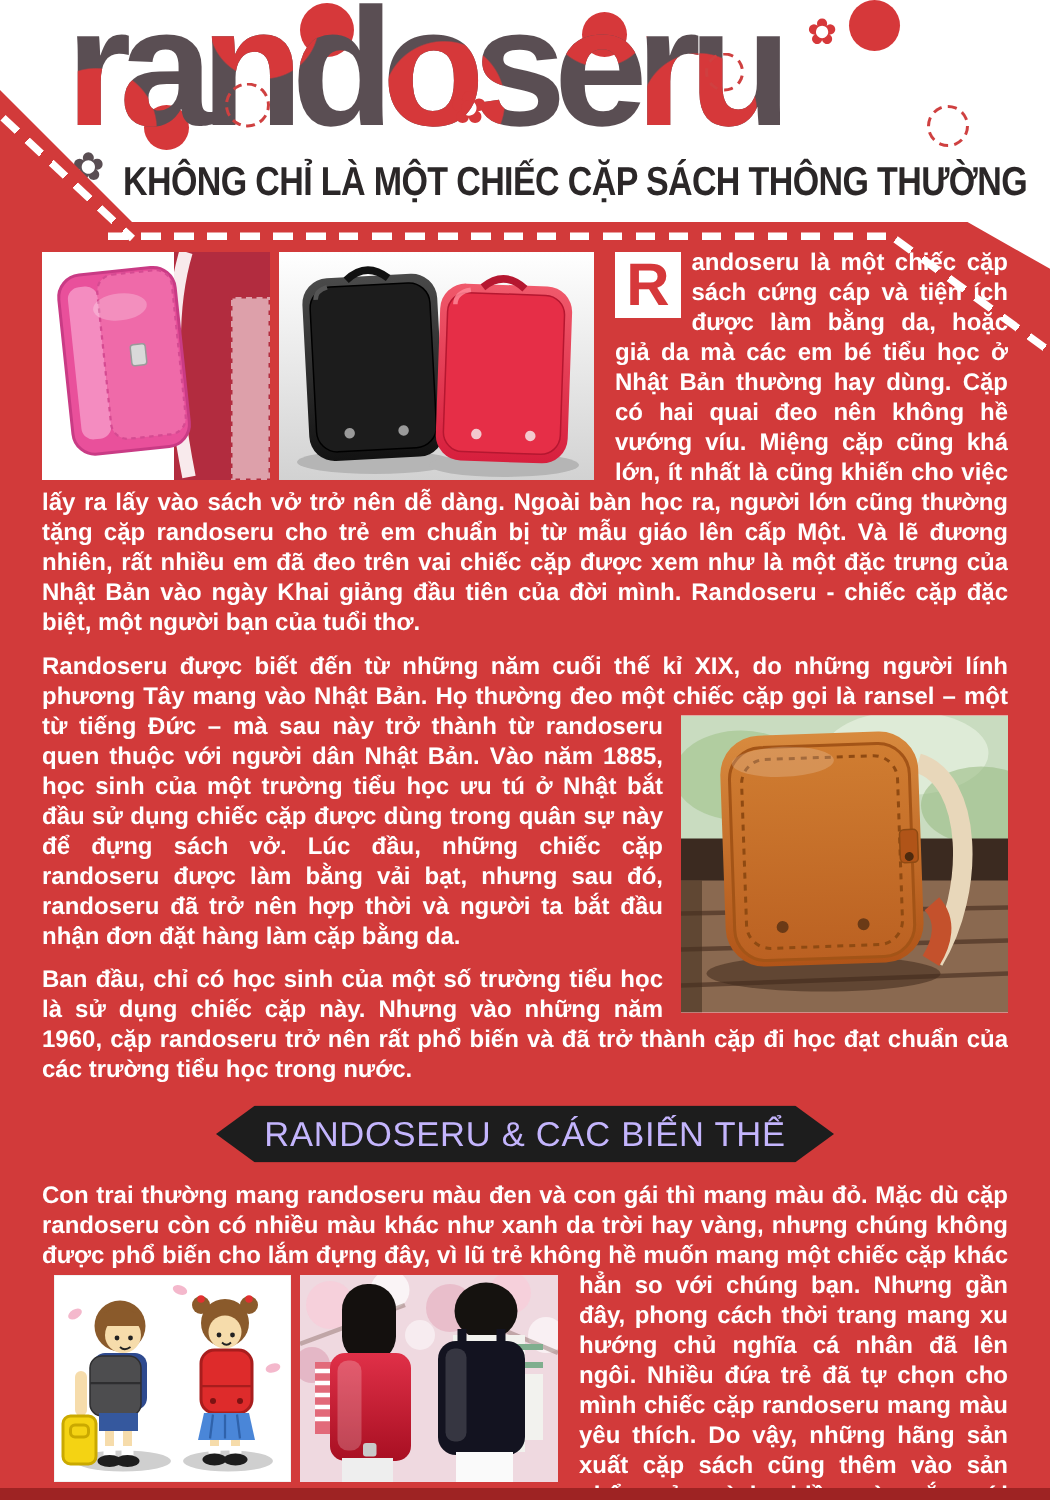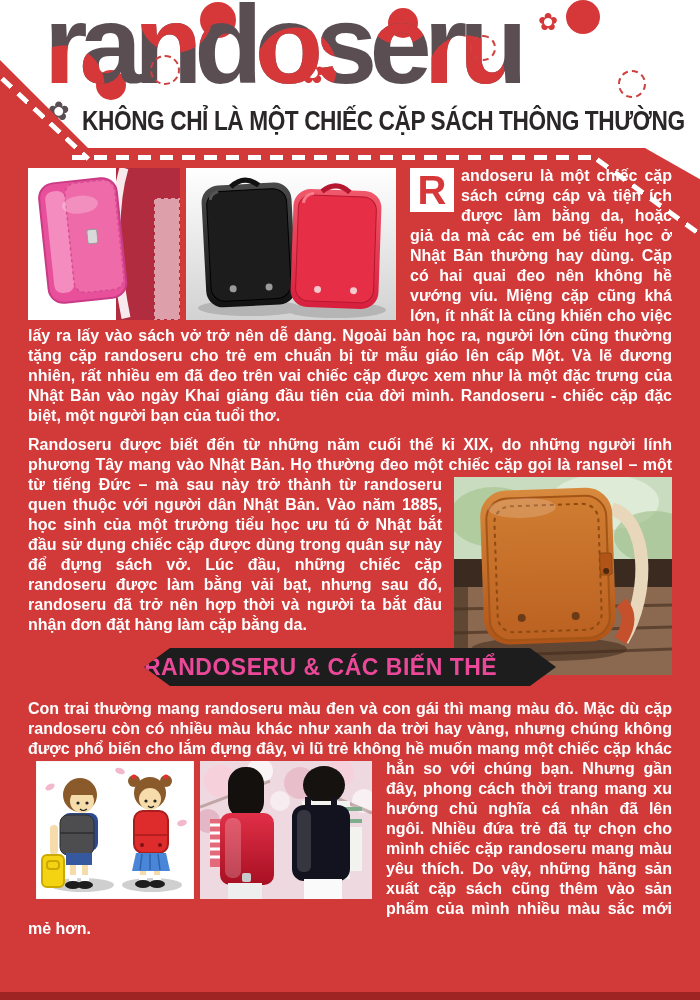--- a/index.html
+++ b/index.html
@@ -71,21 +71,21 @@
   .gap{margin-right:6px;}
   .dropcap{
     float:left;width:44px;height:44px;background:#ffffff;color:#d6383a;
     font-size:40px;line-height:44px;font-weight:800;text-align:center;
     margin:2px 7px 2px 0;
   }
   .float-right-img{float:right;margin:2px 0 6px 12px;background:#fff;}
   .banner{
     width:412px;height:38px;margin:13px auto 13px auto;background:#1d1d1d;
     clip-path:polygon(26px 0,386px 0,412px 19px,386px 38px,26px 38px,0 19px);
-    color:#ec4899;font-size:23px;font-weight:700;letter-spacing:.5px;
+    color:#c4b5fd;font-size:23px;font-weight:400;letter-spacing:.5px;
     text-align:center;line-height:38px;white-space:nowrap;
   }
   .bottom-strip{position:absolute;left:0;bottom:0;width:700px;height:8px;background:#9e2323;z-index:7;}
 </style>
 </head>
 <body>
 
 <div class="header">
   <span class="spill s1"></span>
   <span class="spill s2"></span>
@@ -198,20 +198,21 @@
             <rect x="34" y="20" width="120" height="142" rx="21" fill="url(#gfp)" stroke="#a35417" stroke-width="2"></rect>
             <rect x="42" y="28" width="104" height="126" rx="16" fill="none" stroke="#8f4a12" stroke-width="2" stroke-dasharray="4 4"></rect>
             <circle cx="66" cy="140" r="4" fill="#6b3a16"></circle>
             <circle cx="120" cy="140" r="4" fill="#6b3a16"></circle>
             <rect x="146" y="78" width="12" height="22" rx="3" fill="#b05418" stroke="#8f4a12"></rect>
             <circle cx="152" cy="96" r="3" fill="#4d2a0e"></circle>
             <ellipse cx="70" cy="30" rx="34" ry="10" fill="#ffffff" opacity="0.18"></ellipse>
           </g>
         </svg>
       </span><span> từ tiếng Đức – mà sau này trở thành từ randoseru quen thuộc với người dân Nhật Bản. Vào năm 1885, học sinh của một trường tiểu học ưu tú ở Nhật bắt đầu sử dụng chiếc cặp được dùng trong quân sự này để đựng sách vở. Lúc đầu, những chiếc cặp randoseru được làm bằng vải bạt, nhưng sau đó, randoseru đã trở nên hợp thời và người ta bắt đầu nhận đơn đặt hàng làm cặp bằng da.</span></p>
+    <p>Ban đầu, chỉ có học sinh của một số trường tiểu học là sử dụng chiếc cặp này. Nhưng vào những năm 1960, cặp randoseru trở nên rất phổ biến và đã trở thành cặp đi học đạt chuẩn của các trường tiểu học trong nước.</p>
   </div>
 
   <div class="banner">RANDOSERU &amp; CÁC BIẾN THỂ</div>
 
   <div>
     <p><span>Con trai thường mang randoseru màu đen và con gái thì mang màu đỏ. Mặc dù cặp randoseru còn có nhiều màu khác như xanh da trời hay vàng, nhưng chúng không được phổ biến cho lắm đựng đây, vì lũ trẻ không hề muốn mang một chiếc cặp khác</span><span class="imgrow" style="margin-left:8px;">
         <span class="ph gap">
           <svg width="158" height="138" viewBox="0 0 158 138">
             <rect width="158" height="138" fill="#ffffff" stroke="#eeeeee"></rect>
             <ellipse cx="46" cy="124" rx="32" ry="7" fill="#cfcfcf"></ellipse>

